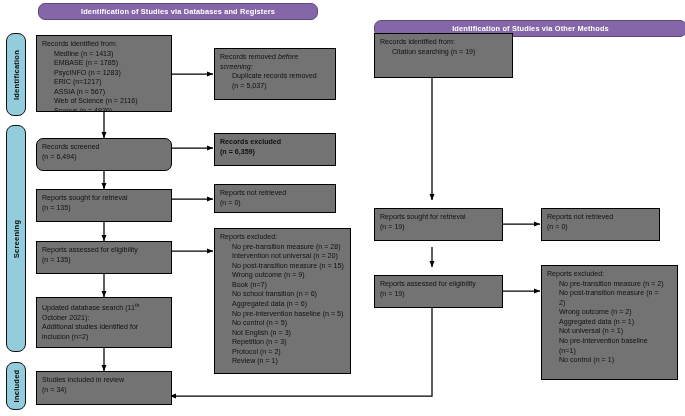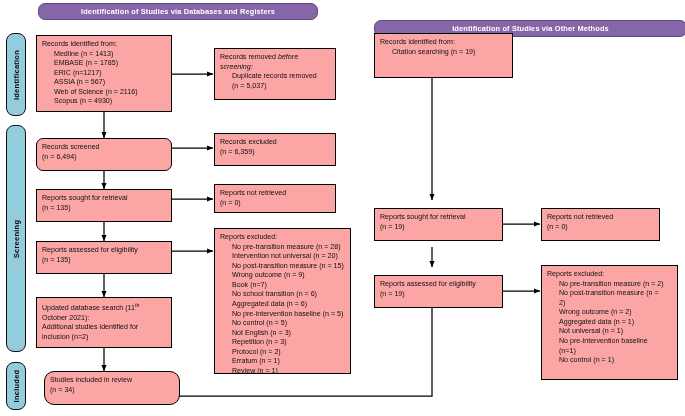--- a/index.html
+++ b/index.html
@@ -44,21 +44,21 @@
     white-space:nowrap;
     font-size:7.6px;
     font-weight:bold;
     color:#0d0d0d;
     letter-spacing:.2px;
   }
 
   
   .box{
     position:absolute;
-    background:#fca5a5;
+    background:#737373;
     border:1.6px solid #000000;
     box-sizing:border-box;
     font-size:7.1px;
     color:#111111;
     line-height:1.35;
     padding:4px 5px;
     overflow:hidden;
   }
   .box .ind{padding-left:12px;display:block;}
   .box .it{font-style:italic;}
@@ -119,38 +119,39 @@
     <span>Screening</span>
   </div>
   <div class="pill" style="left:6px;top:362px;width:20px;height:48px;">
     <span>Included</span>
   </div>
 
   <div class="box" style="left:36px;top:35px;width:136px;height:77px;">
     <div>Records identified from:</div>
     <span class="ind">Medline (n = 1413)</span>
     <span class="ind">EMBASE (n = 1785)</span>
+    <span class="ind">PsycINFO (n = 1283)</span>
     <span class="ind">ERIC (n=1217)</span>
     <span class="ind">ASSIA (n = 567)</span>
     <span class="ind">Web of Science (n = 2116)</span>
     <span class="ind">Scopus (n = 4930)</span>
   </div>
 
   <div class="box" style="left:214px;top:48px;width:122px;height:52px;">
     <div><span>Records removed </span><span class="it">before screening:</span></div>
     <span class="ind">Duplicate records removed</span>
     <span class="ind">(n = 5,037)</span>
   </div>
 
   <div class="box" style="left:36px;top:138px;width:136px;height:33px;border-radius:7px;">
     <div>Records screened</div>
     <div>(n = 6,494)</div>
   </div>
 
-  <div class="box" style="left:214px;top:133px;width:122px;height:33px;">
+  <div class="box" style="left:214px;top:133px;width:122px;height:33px;font-weight:bold;">
     <div>Records excluded</div>
     <div>(n = 6,359)</div>
   </div>
 
   <div class="box" style="left:36px;top:189px;width:136px;height:33px;">
     <div>Reports sought for retrieval</div>
     <div>(n = 135)</div>
   </div>
 
   <div class="box" style="left:214px;top:184px;width:122px;height:29px;">
@@ -170,32 +171,31 @@
     <span class="ind">No post-transition measure (n = 15)</span>
     <span class="ind">Wrong outcome (n = 9)</span>
     <span class="ind">Book (n=7)</span>
     <span class="ind">No school transition (n = 6)</span>
     <span class="ind">Aggregated data (n = 6)</span>
     <span class="ind">No pre-intervention baseline (n = 5)</span>
     <span class="ind">No control (n = 5)</span>
     <span class="ind">Not English (n = 3)</span>
     <span class="ind">Repetition (n = 3)</span>
     <span class="ind">Protocol (n = 2)</span>
-    <span class="ind">Erratum (n = 1)</span>
     <span class="ind">Review (n = 1)</span>
   </div>
 
   <div class="box" style="left:36px;top:297px;width:136px;height:51px;">
     <div><span>Updated database search (11</span><sup>th</sup></div>
     <div>October 2021):</div>
     <div>Additional studies identified for</div>
     <div>inclusion (n=2)</div>
   </div>
 
-  <div class="box" style="left:44px;top:371px;width:136px;height:34px;border-radius:10px;">
+  <div class="box" style="left:36px;top:371px;width:136px;height:34px;">
     <div>Studies included in review</div>
     <div>(n = 34)</div>
   </div>
 
   <div class="box" style="left:374px;top:33px;width:139px;height:45px;">
     <div>Records identified from:</div>
     <span class="ind">Citation searching (n = 19)</span>
   </div>
 
   <div class="box" style="left:374px;top:208px;width:129px;height:33px;">

